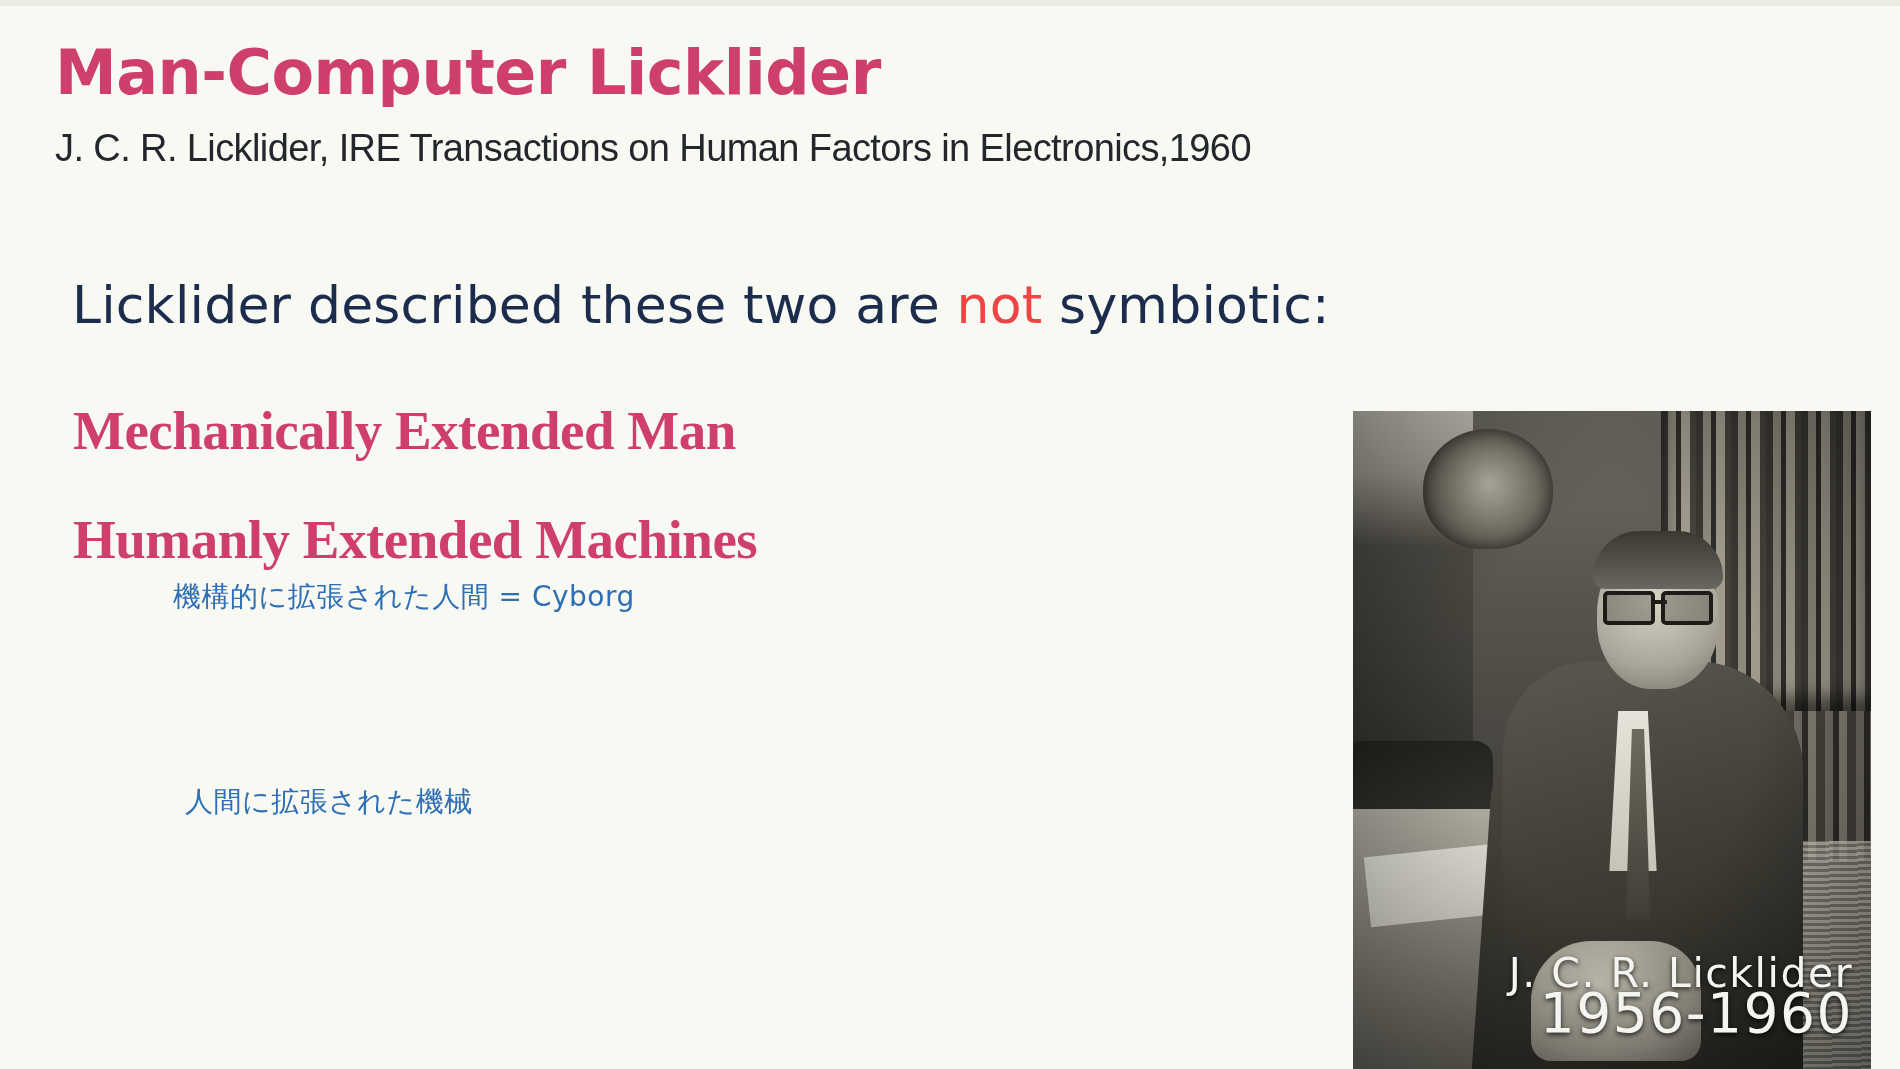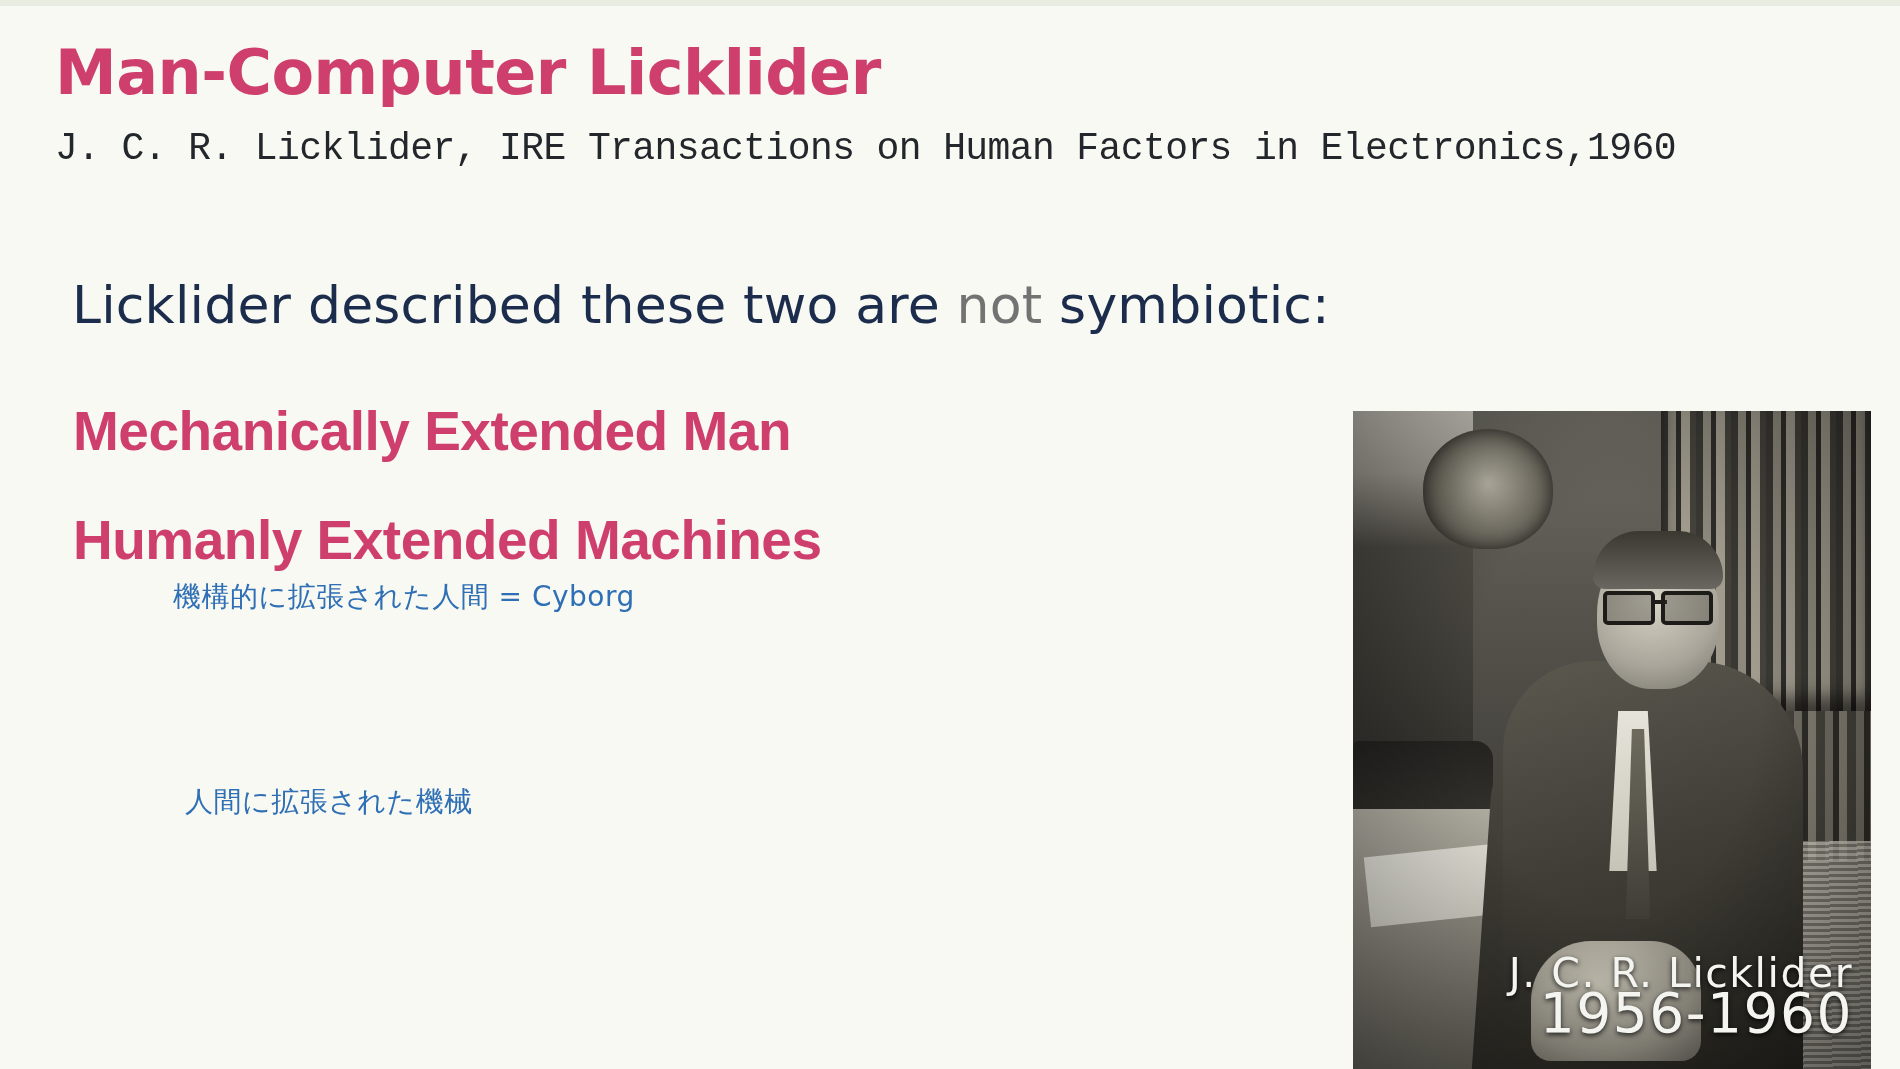--- a/index.html
+++ b/index.html
@@ -34,48 +34,48 @@
     font-size: 62px;
     font-weight: bold;
     color: #cf3f6e;
     letter-spacing: -0.5px;
     white-space: nowrap;
   }
   .subtitle {
     position: absolute;
     left: 55px;
     top: 127px;
-    font-family: Liberation Mono, monospace;
+    font-family: Liberation Sans, sans-serif;
     font-size: 38px;
     font-weight: 400;
     color: #23272b;
     letter-spacing: -0.6px;
     white-space: nowrap;
   }
 
   .lead {
     position: absolute;
     left: 72px;
     top: 305px;
     font-family: "DejaVu Sans", sans-serif;
     font-size: 52px;
     font-weight: 400;
     color: #1c2c4c;
     letter-spacing: 0.2px;
     white-space: nowrap;
     transform: translateY(-50%);
   }
   .lead .em {
-    color: #737373;
+    color: #ef4444;
   }
 
   .head-pink {
     position: absolute;
     left: 73px;
-    font-family: Liberation Sans, sans-serif;
+    font-family: Liberation Serif, serif;
     font-size: 55px;
     font-weight: bold;
     color: #cf3f6e;
     letter-spacing: -0.5px;
     white-space: nowrap;
   }
   .head-1 { top: 399px; }
   .head-2 { top: 508px; }
 
   .jp-blue {

